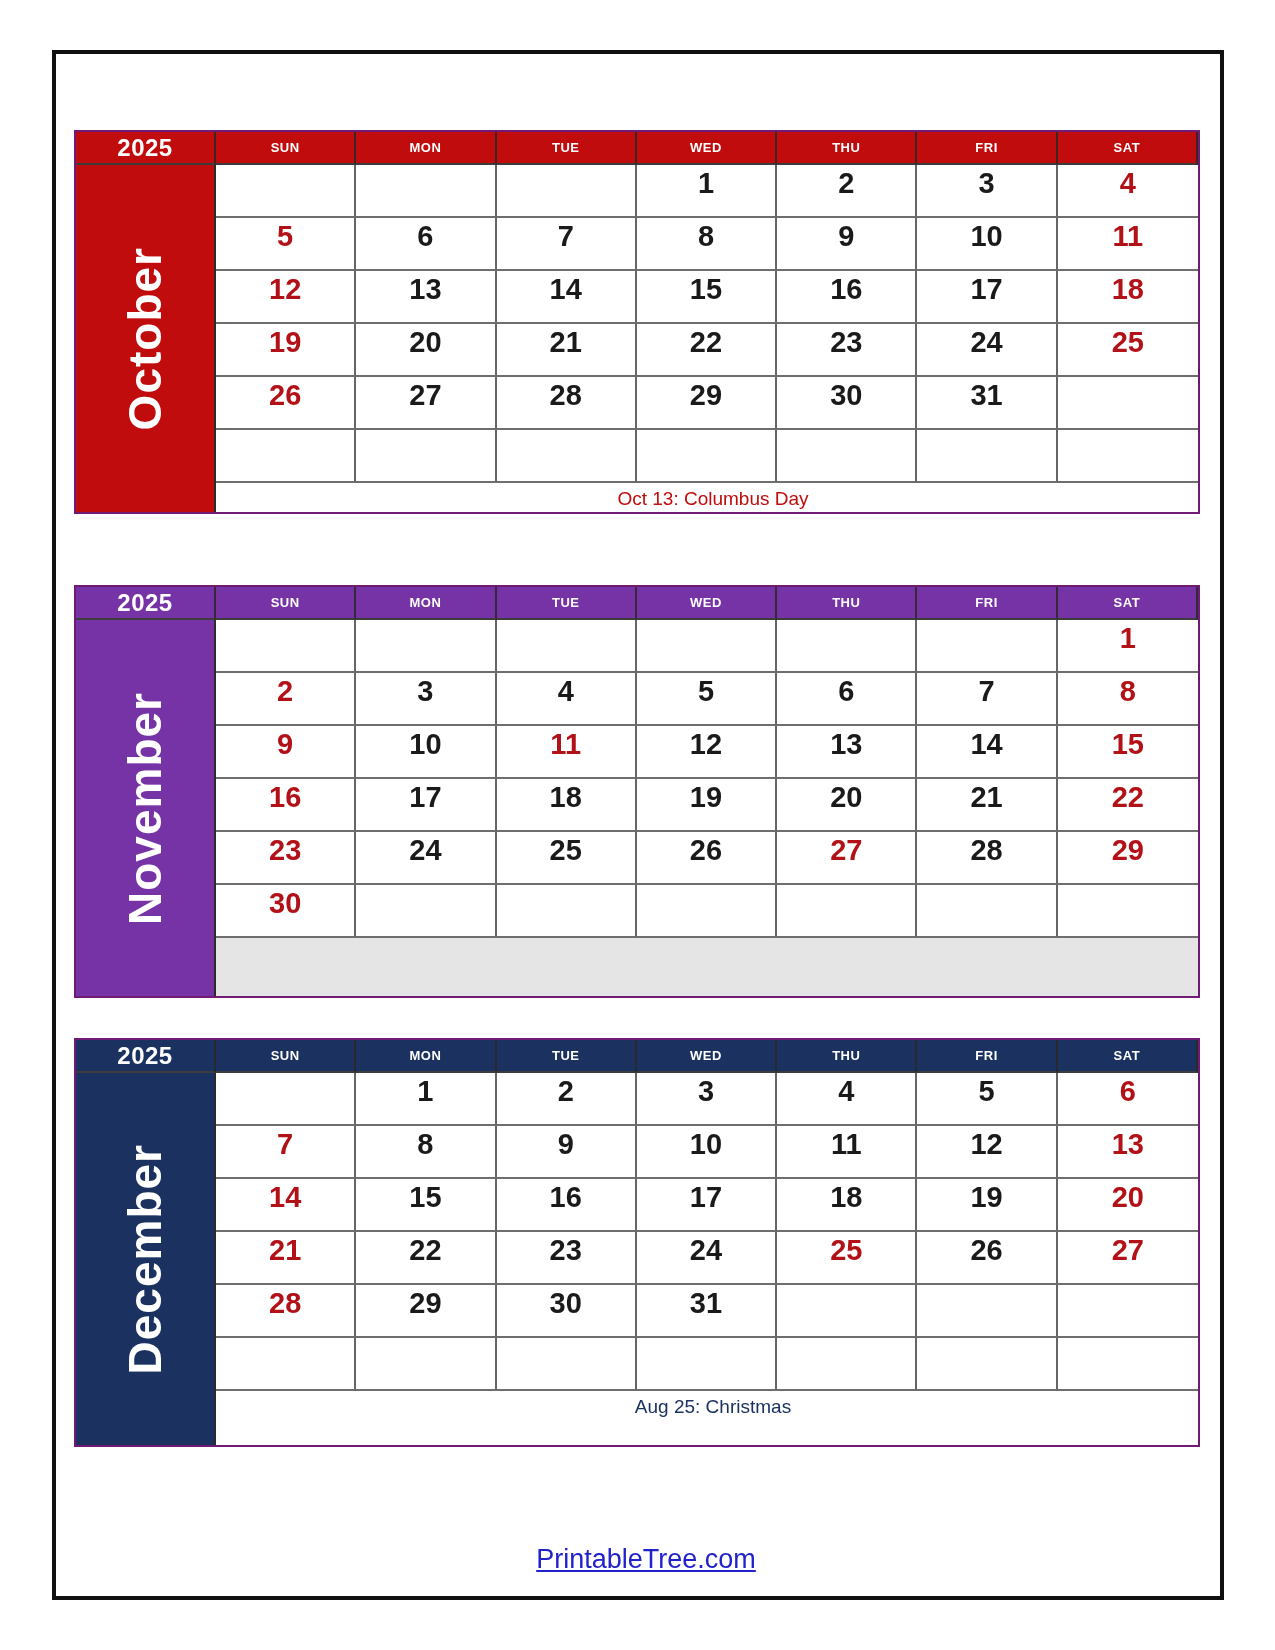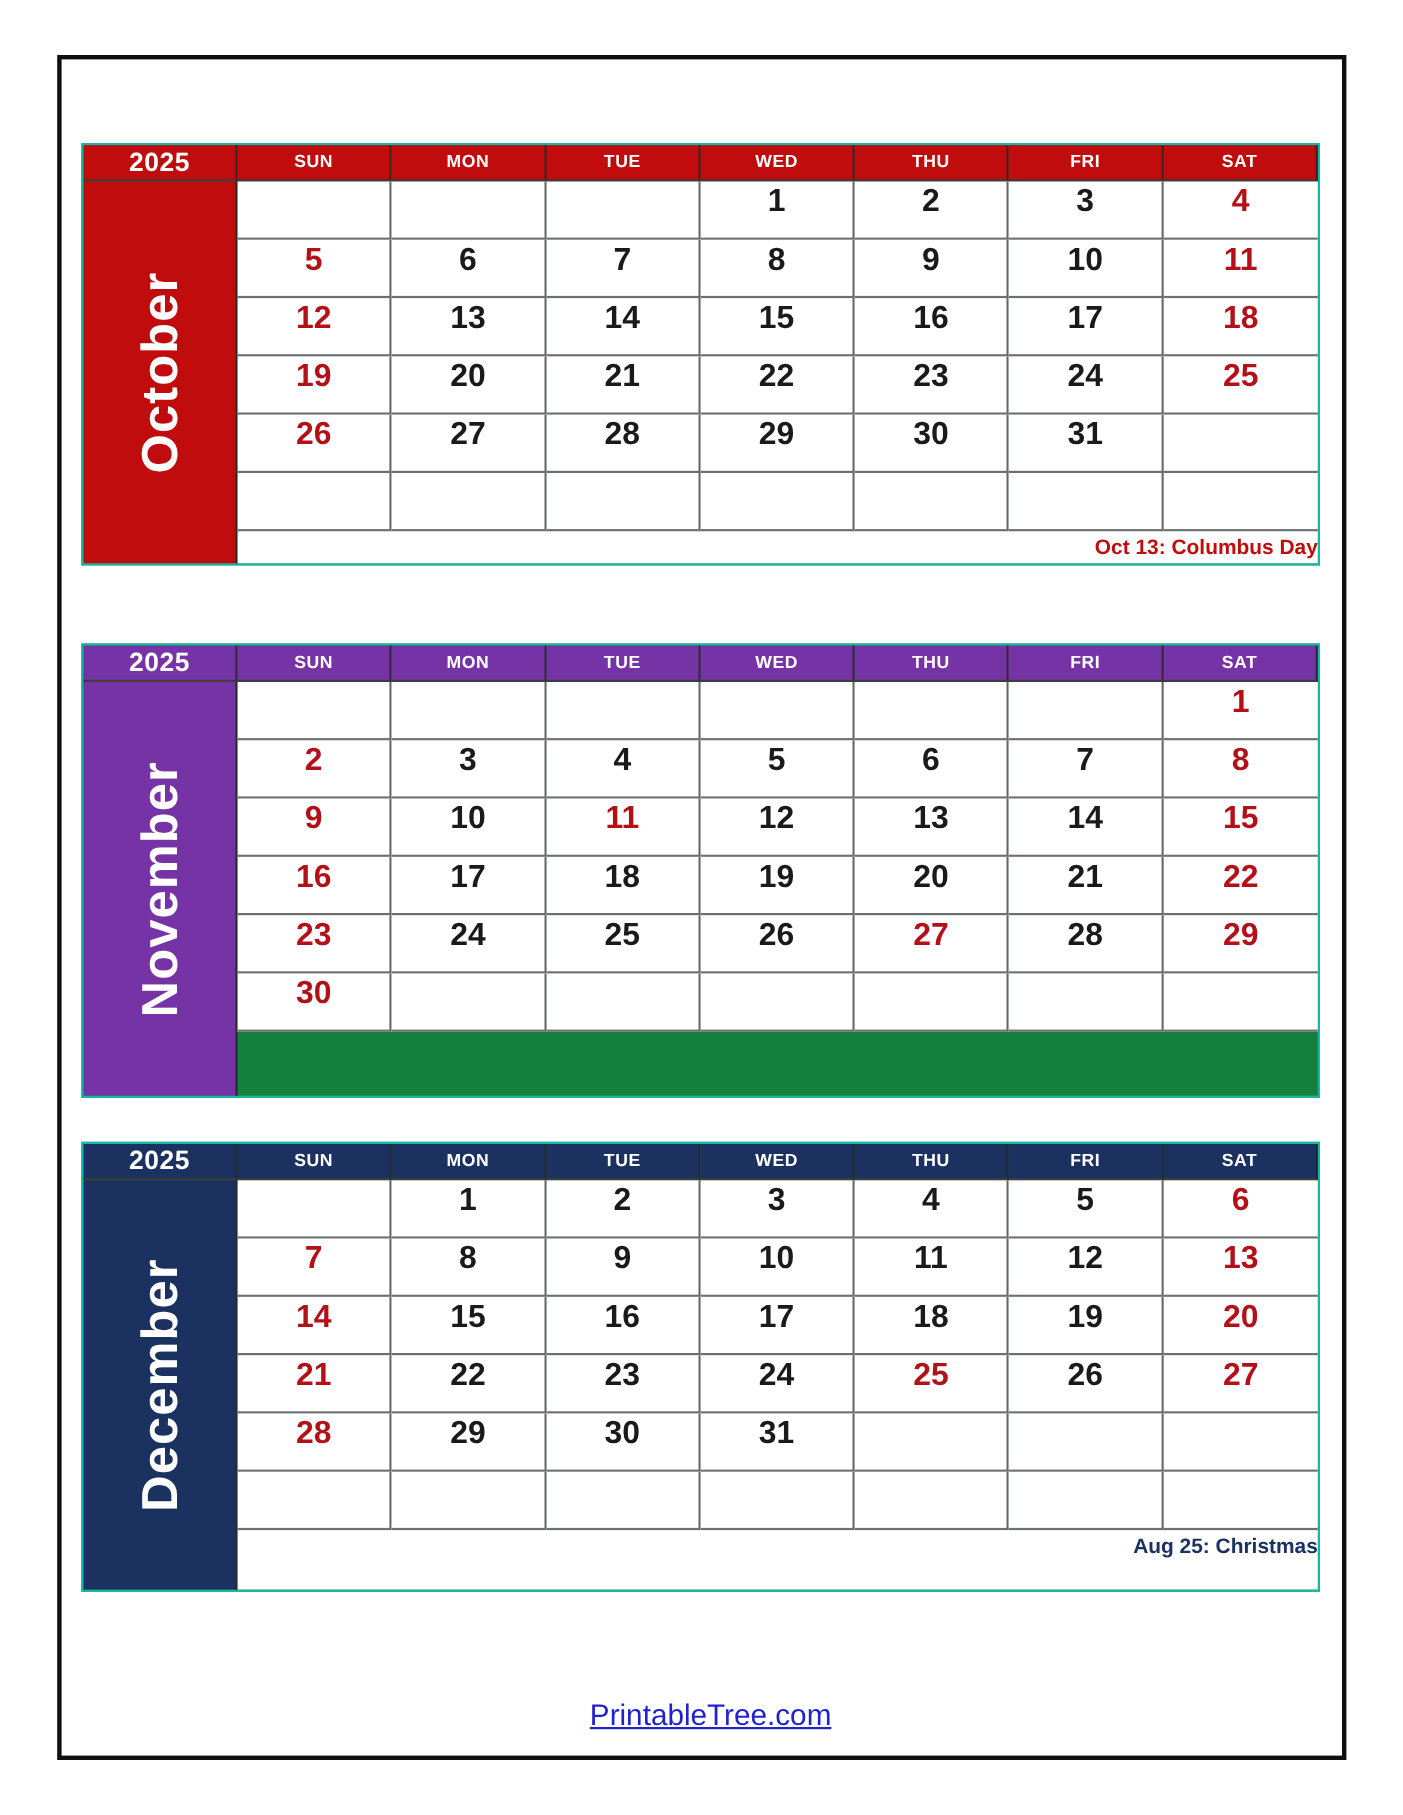--- a/index.html
+++ b/index.html
@@ -19,40 +19,40 @@
     box-sizing: border-box;
   }
   
   .month {
     position: absolute;
     left: 74px;
     width: 1126px;
     display: grid;
     grid-template-columns: 140px repeat(7, 1fr);
     box-sizing: border-box;
-    border: 2px solid #14b8a6;
-    background: #15803d;
+    border: 2px solid #701a75;
+    background: #e5e5e5;
   }
   .m0 { top: 130px; grid-template-rows: 33px repeat(6, 53px) 29px; }
   .m1 { top: 585px; grid-template-rows: 33px repeat(6, 53px) 58px; }
   .m2 { top: 1038px; grid-template-rows: 33px repeat(6, 53px) 54px; }
 
   .hcell {
     background: var(--accent);
     color: #ffffff;
     font-weight: 700;
     display: flex;
     align-items: center;
     justify-content: center;
     border-right: 2px solid rgba(40,40,40,0.85);
     border-bottom: 2px solid #3c3c3c;
     box-sizing: border-box;
   }
   .hcell.year { font-size: 24px; letter-spacing: 0.5px; }
-  .hcell.day  { font-size: 16px; letter-spacing: 0.5px; }
+  .hcell.day  { font-size: 13px; letter-spacing: 0.5px; }
   .hcell:last-of-type { border-right: none; }
 
   .month-block {
     grid-column: 1;
     grid-row: 2 / span 7;
     background: var(--accent);
     border-right: 2px solid #2b2b2b;
     box-sizing: border-box;
     display: flex;
     align-items: center;
@@ -83,24 +83,24 @@
   .dcell.last-col { border-right: none; }
   .dcell.red { color: var(--weekend, #b21118); }
 
   .holiday {
     grid-column: 2 / span 7;
     grid-row: 8;
     background: #ffffff;
     box-sizing: border-box;
     padding: 3px 0 0 12px;
     font-size: 19px;
-    font-weight: 700;
+    font-weight: 400;
     color: var(--accent);
     line-height: 1.4;
-    text-align: right;
+    text-align: center;
   }
   .footer-wrap {
     position: absolute;
     left: 0; top: 1544px;
     width: 1275px;
     text-align: center;
   }
   .footer-link {
     display: inline-block;
     font-size: 27px;

